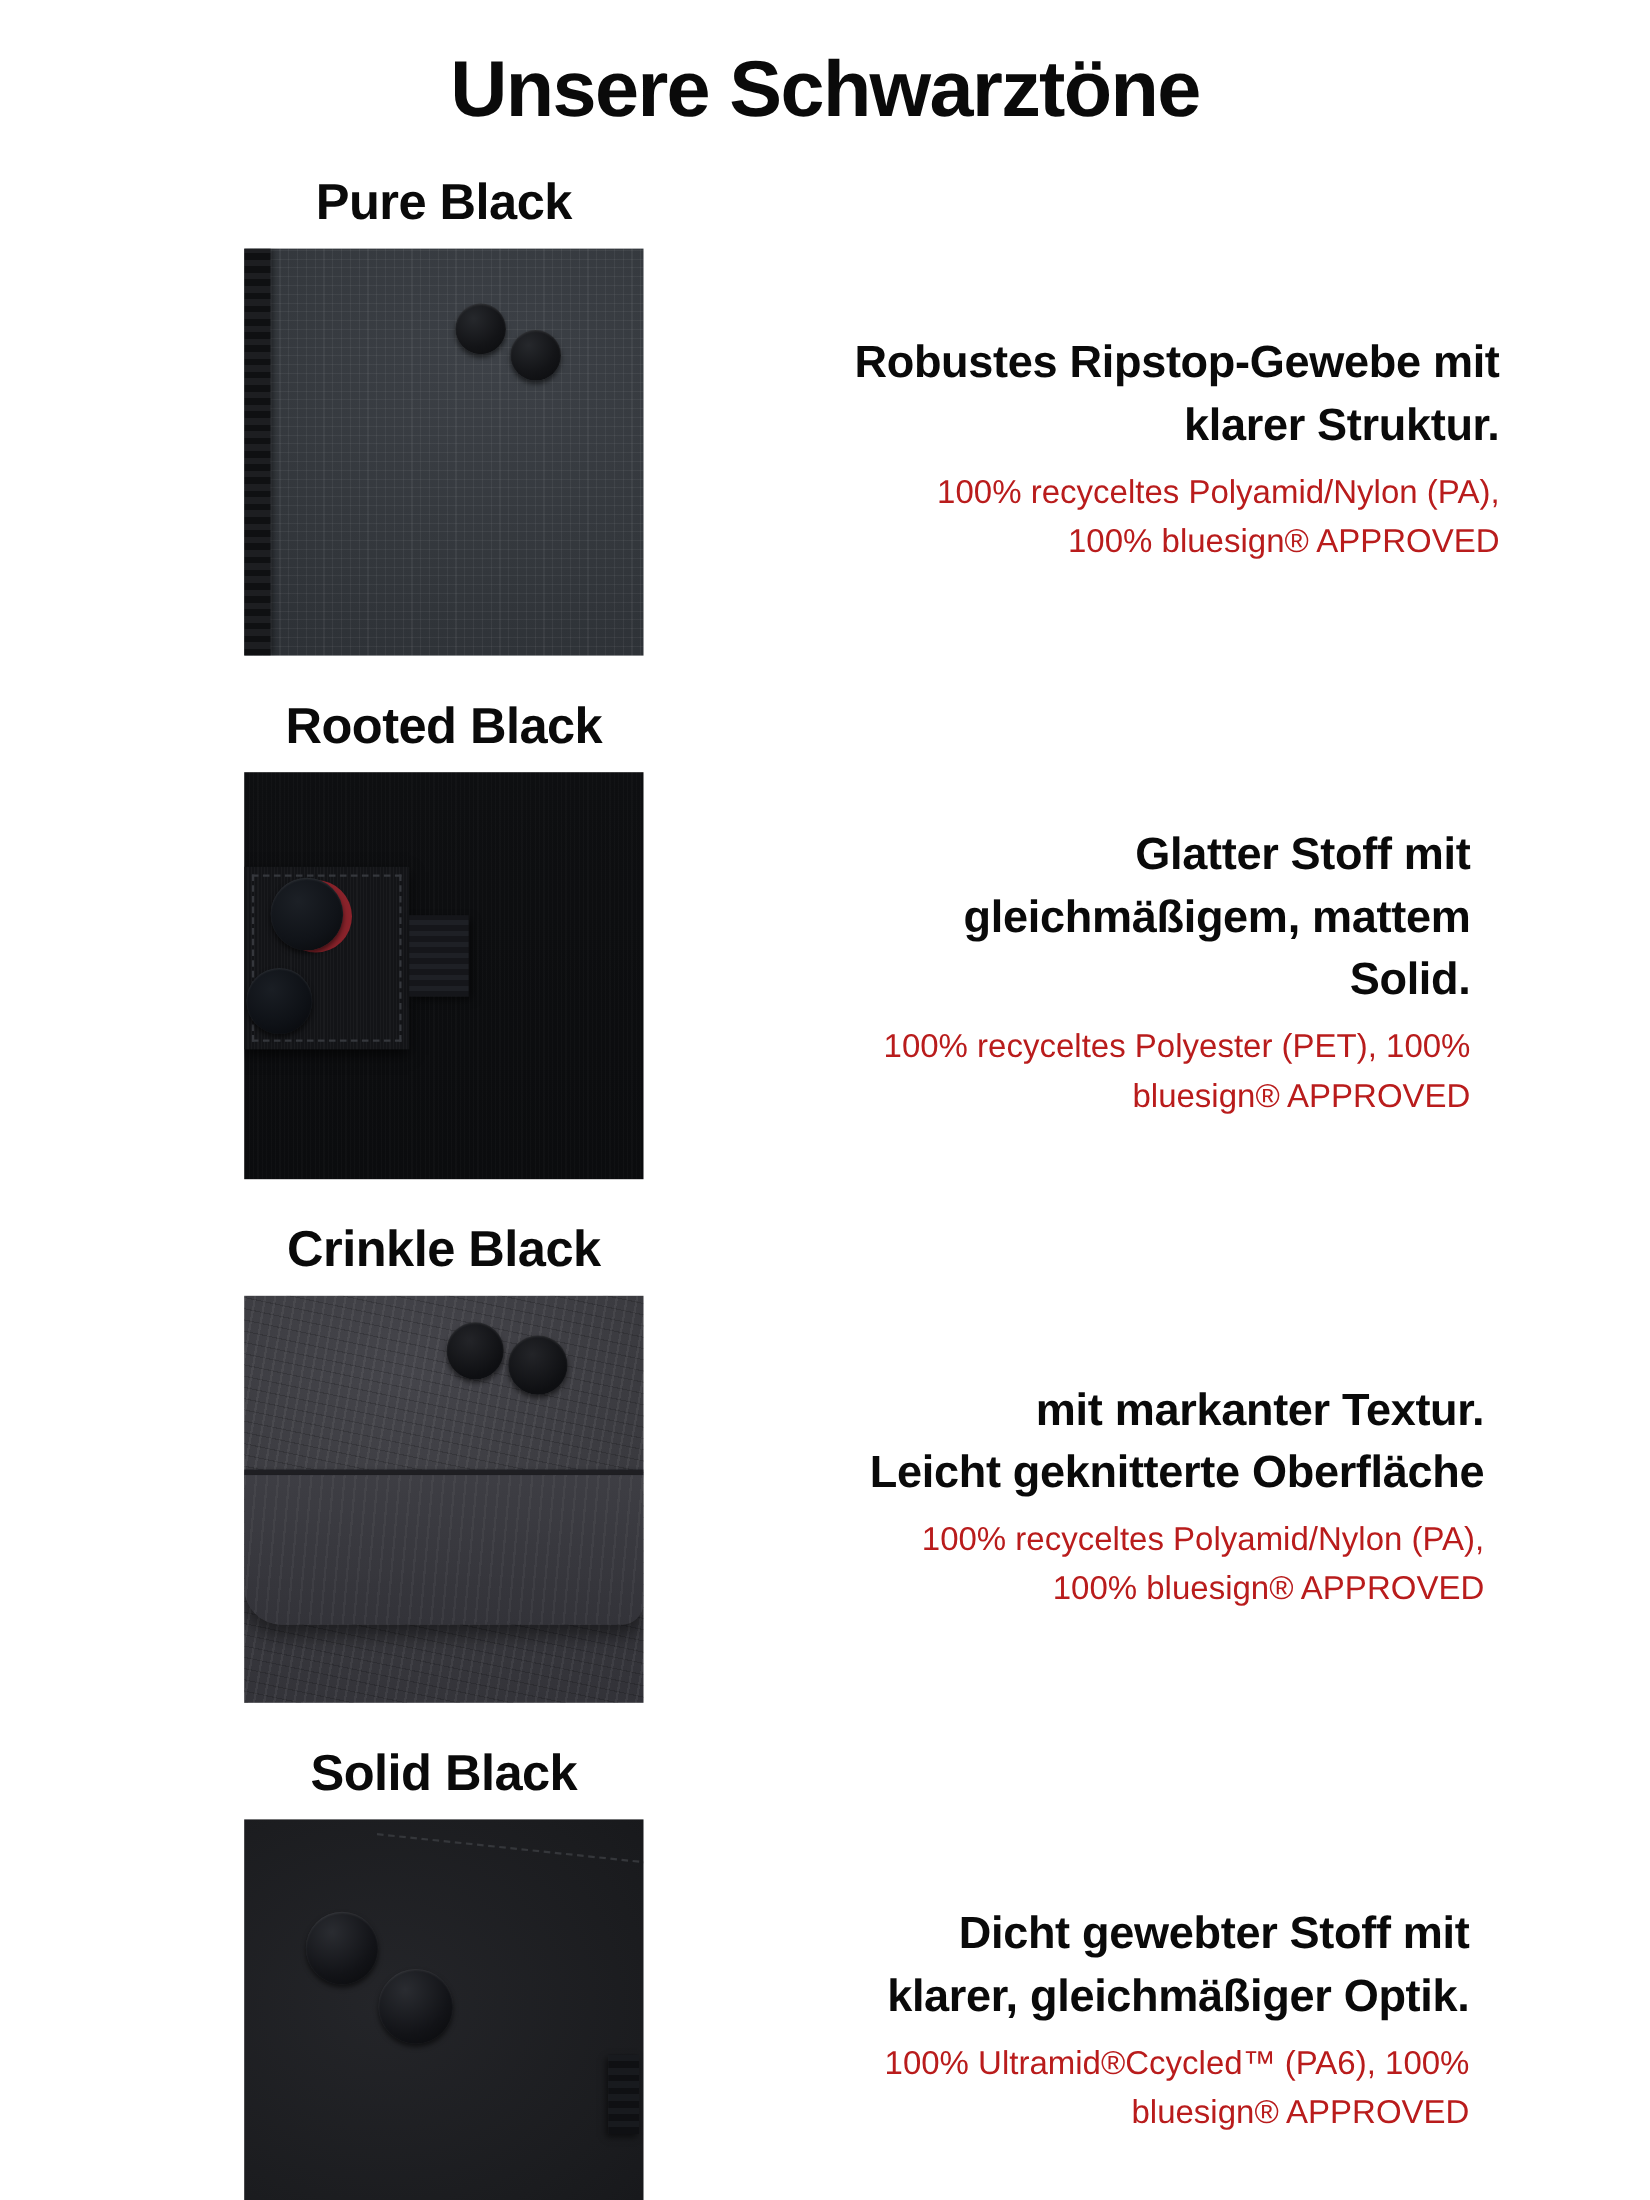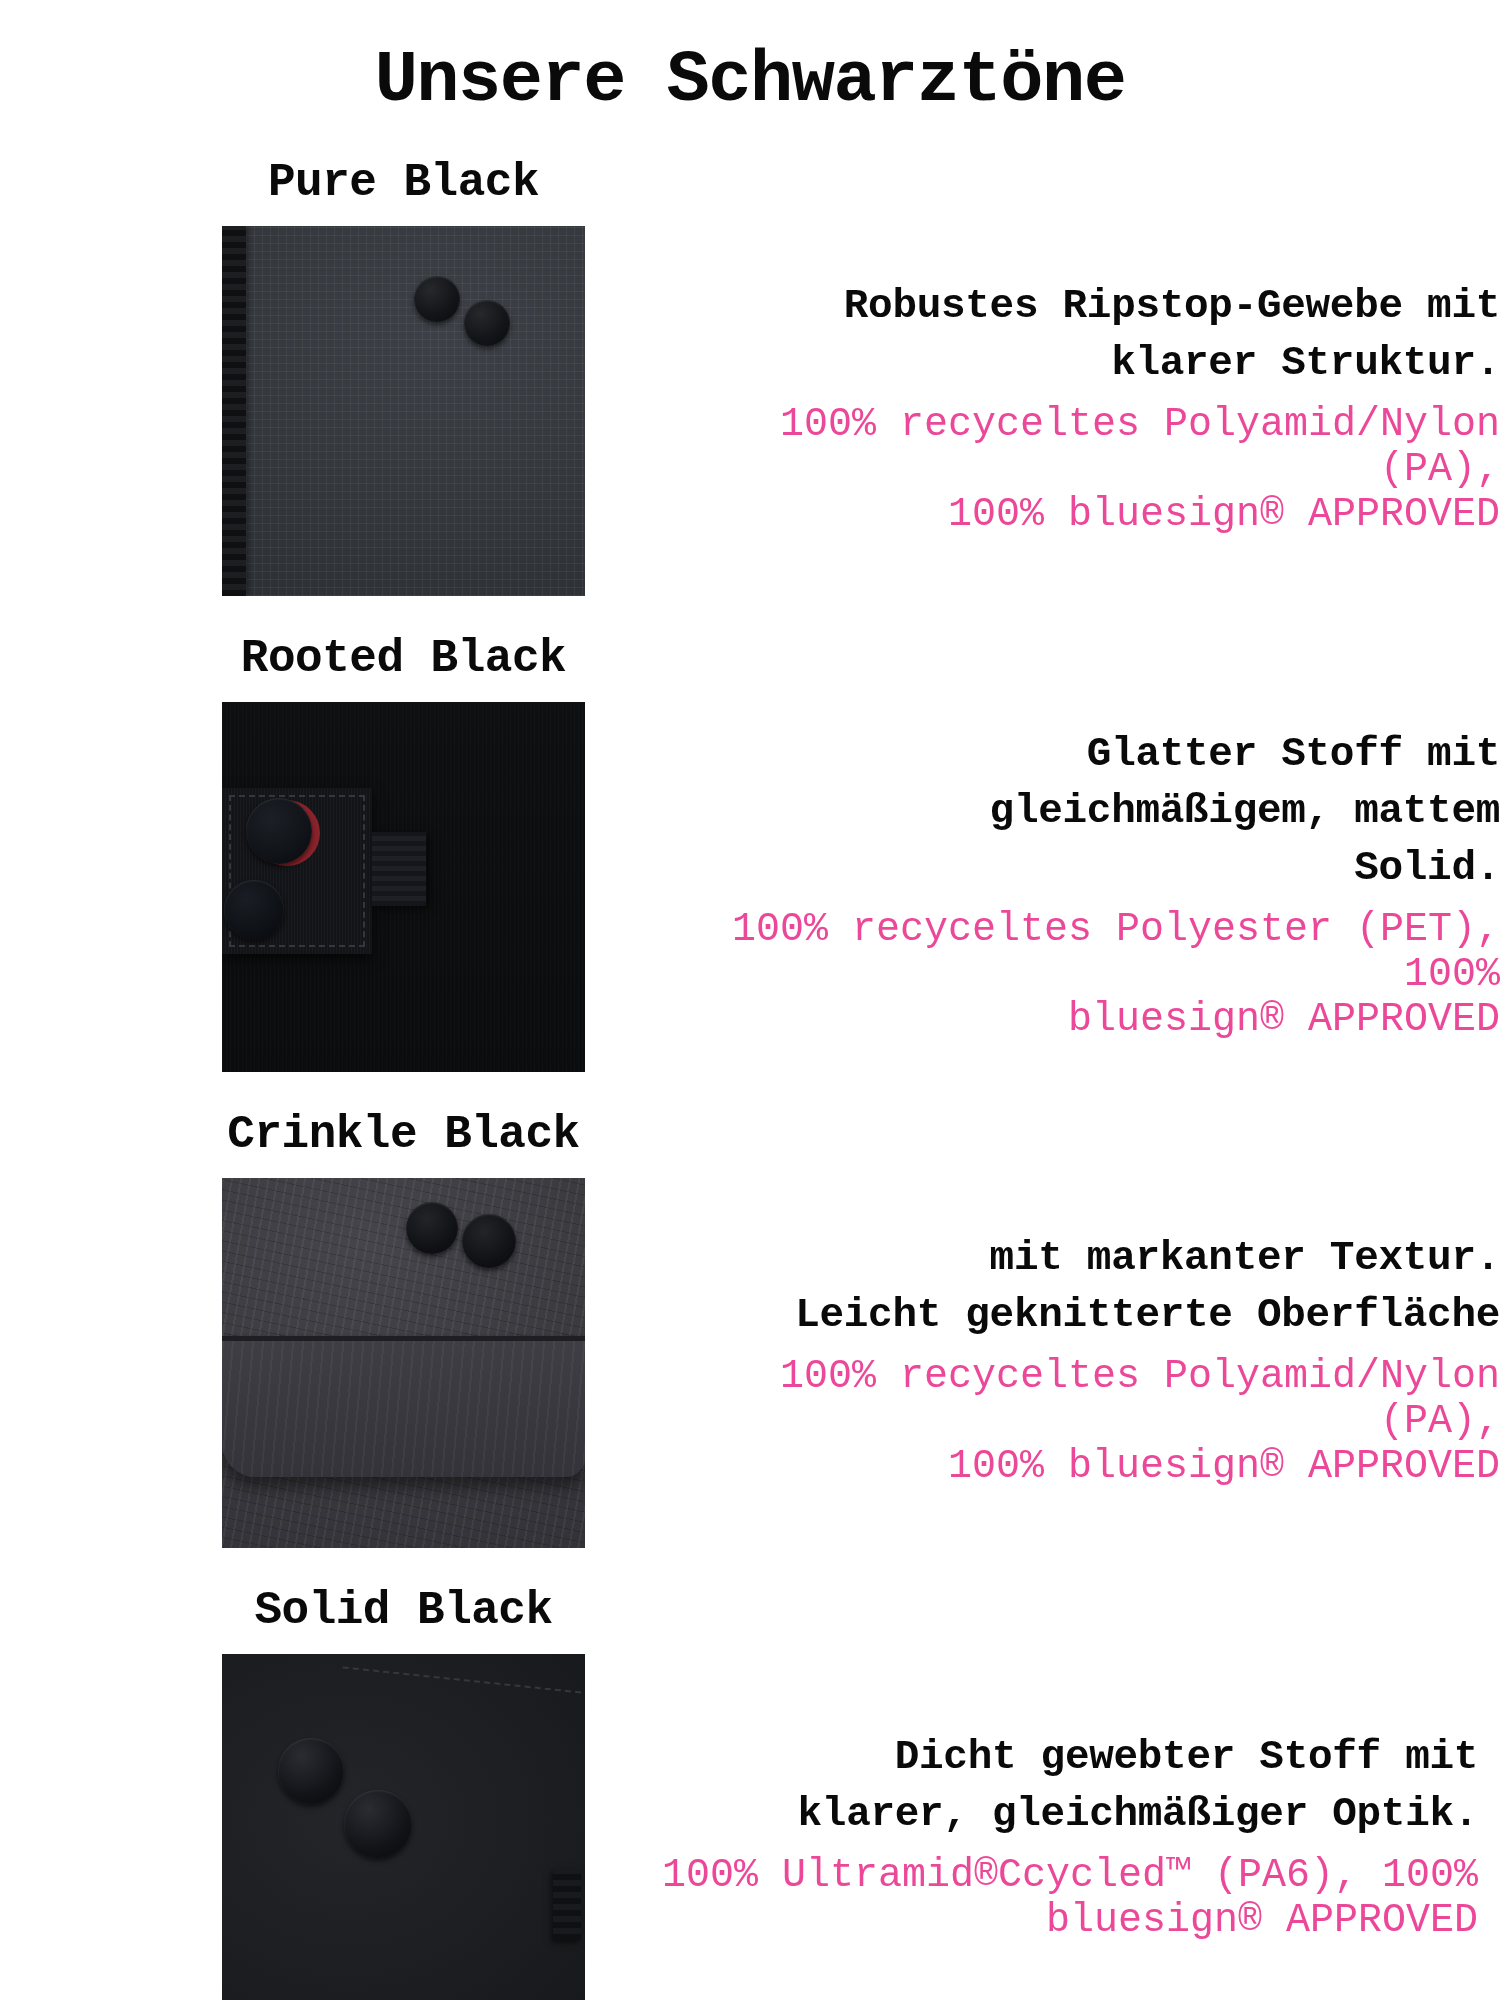--- a/index.html
+++ b/index.html
@@ -8,21 +8,20 @@
     background: #ffffff;
     font-family: "Liberation Sans", sans-serif;
     color: #111111;
   }
   .page {
     position: relative;
     width: 1500px;
     height: 2000px;
     overflow: hidden;
     background: var(--color-page_background, #ffffff);
-    font-family: Liberation Mono, monospace;
   }
   .page-title {
     margin: 0;
     padding-top: 44px;
     text-align: center;
     font-size: 72px;
     line-height: 1.05;
     font-weight: 700;
     letter-spacing: -1.5px;
     color: var(--color-text, #0a0a0a);
@@ -67,24 +66,24 @@
   .headline {
     margin: 0;
     font-size: 41px;
     line-height: 57px;
     font-weight: 600;
     letter-spacing: -0.3px;
     color: var(--color-text, #0a0a0a);
   }
   .details {
     margin: 10px 0 0 0;
-    font-size: 40px;
+    font-size: 30px;
     line-height: 45px;
     font-weight: 400;
-    color: #ec4899;
+    color: #b91c1c;
   }
   .line { display: block; }
 
   
   .snap {
     position: absolute;
     border-radius: 50%;
     background: radial-gradient(circle at 36% 30%, #26282c 0%, #131417 58%, #0a0b0d 100%);
     box-shadow: 0 3px 5px rgba(0,0,0,0.55), inset 0 1px 2px rgba(255,255,255,0.10);
   }

